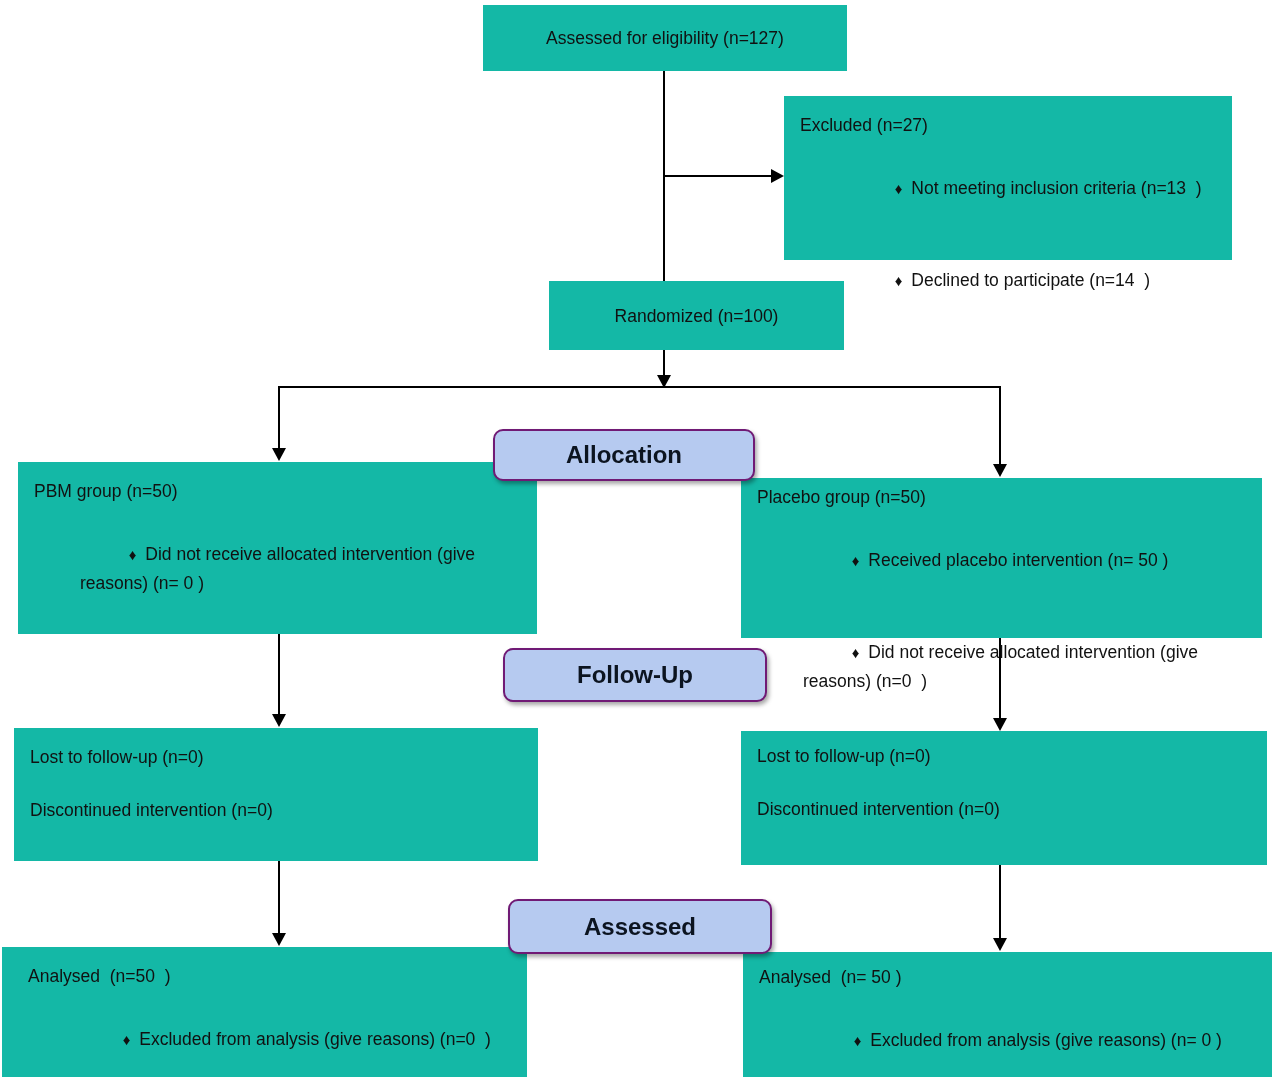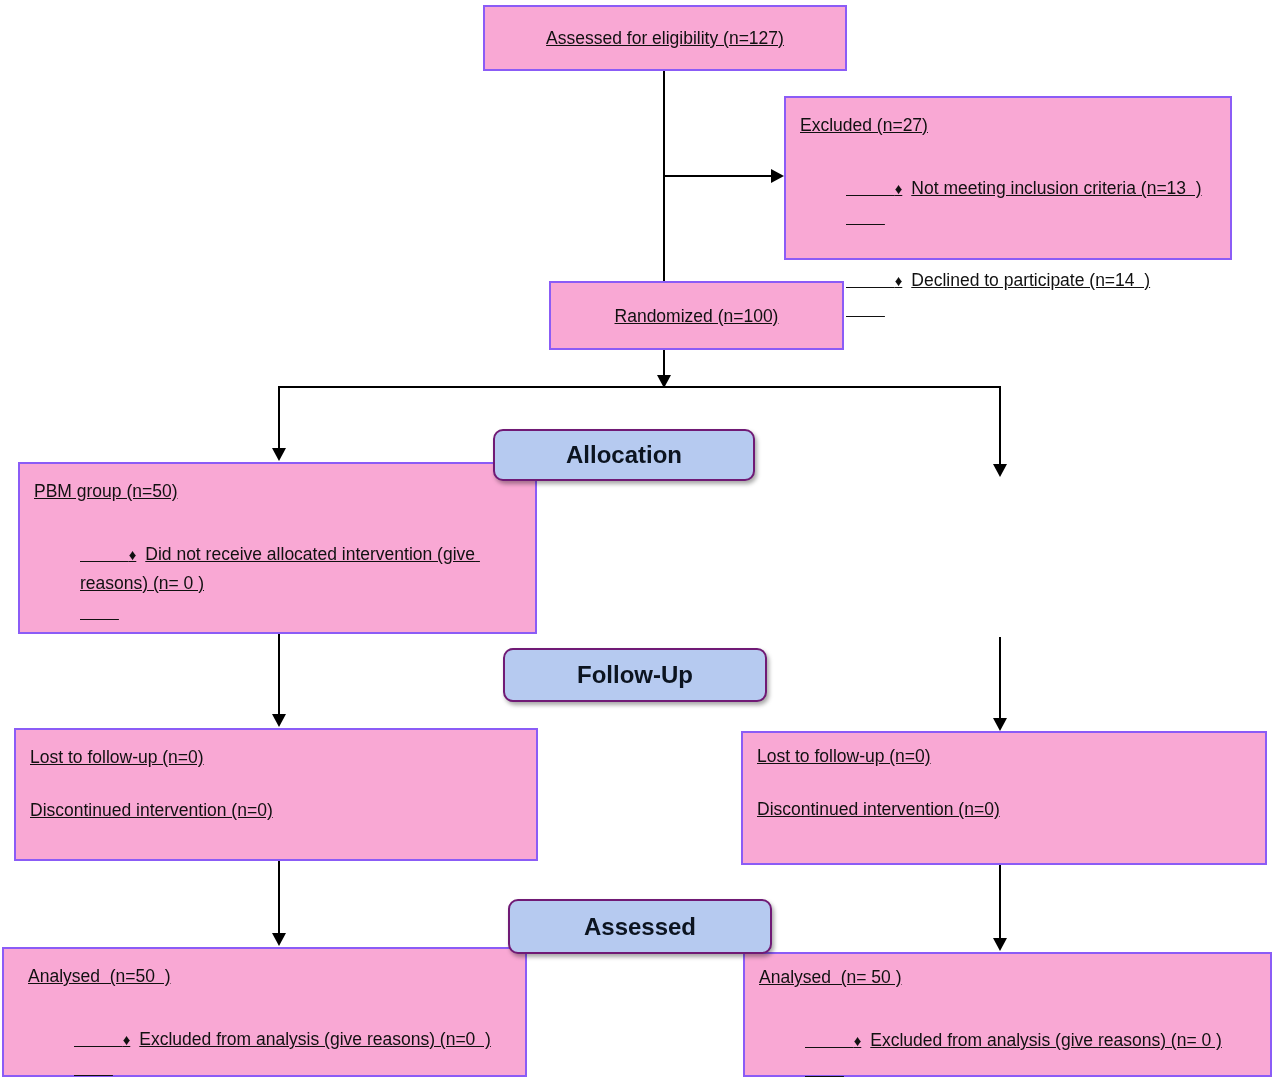--- a/index.html
+++ b/index.html
@@ -12,27 +12,26 @@
     width: 1280px;
     height: 1081px;
     background: #ffffff;
     font-family: "Liberation Sans", "DejaVu Sans", sans-serif;
     color: #111111;
     overflow: hidden;
   }
   
   .node {
     position: absolute;
-    background: #f9a8d4;
-    border: 2px solid #8b5cf6;
+    background: #14b8a6;
+    border: 2px solid #14b8a6;
     box-sizing: border-box;
     font-size: 17.5px;
     line-height: 30px;
     z-index: 1;
-    text-decoration: underline;
   }
   .node.center {
     display: flex;
     align-items: center;
     justify-content: center;
     text-align: center;
   }
   .node .txt { white-space: pre-wrap; }
   .node-body { padding: 12px 14px 8px 14px; }
   .pad-lo .node-body { padding-top: 2px; }
@@ -152,20 +151,33 @@
     <div class="node-body">
       <div class="txt">PBM group (n=50)</div>
       <ul>
         <li class="wrap-tight">
           <span class="blt">♦</span><span class="txt">Did not receive allocated intervention (give reasons) (n= 0 )</span>
         </li>
       </ul>
     </div>
   </div>
 
+  <div class="node pad-lo" style="left:741px; top:478px; width:521px; height:160px;">
+    <div class="node-body">
+      <div class="txt">Placebo group (n=50)</div>
+      <ul>
+        <li>
+          <span class="blt">♦</span><span class="txt">Received placebo intervention (n= 50 )</span>
+        </li>
+        <li class="wrap-tight">
+          <span class="blt">♦</span><span class="txt">Did not receive allocated intervention (give reasons) (n=0  )</span>
+        </li>
+      </ul>
+    </div>
+  </div>
 
   <div class="banner" style="left:503px; top:648px; width:264px; height:54px;">
     <span>Follow-Up</span>
   </div>
 
   <div class="node" style="left:14px; top:728px; width:524px; height:133px;">
     <div class="node-body">
       <p class="fu-line">Lost to follow-up (n=0)</p>
       <p class="fu-line">Discontinued intervention (n=0)</p>
     </div>

